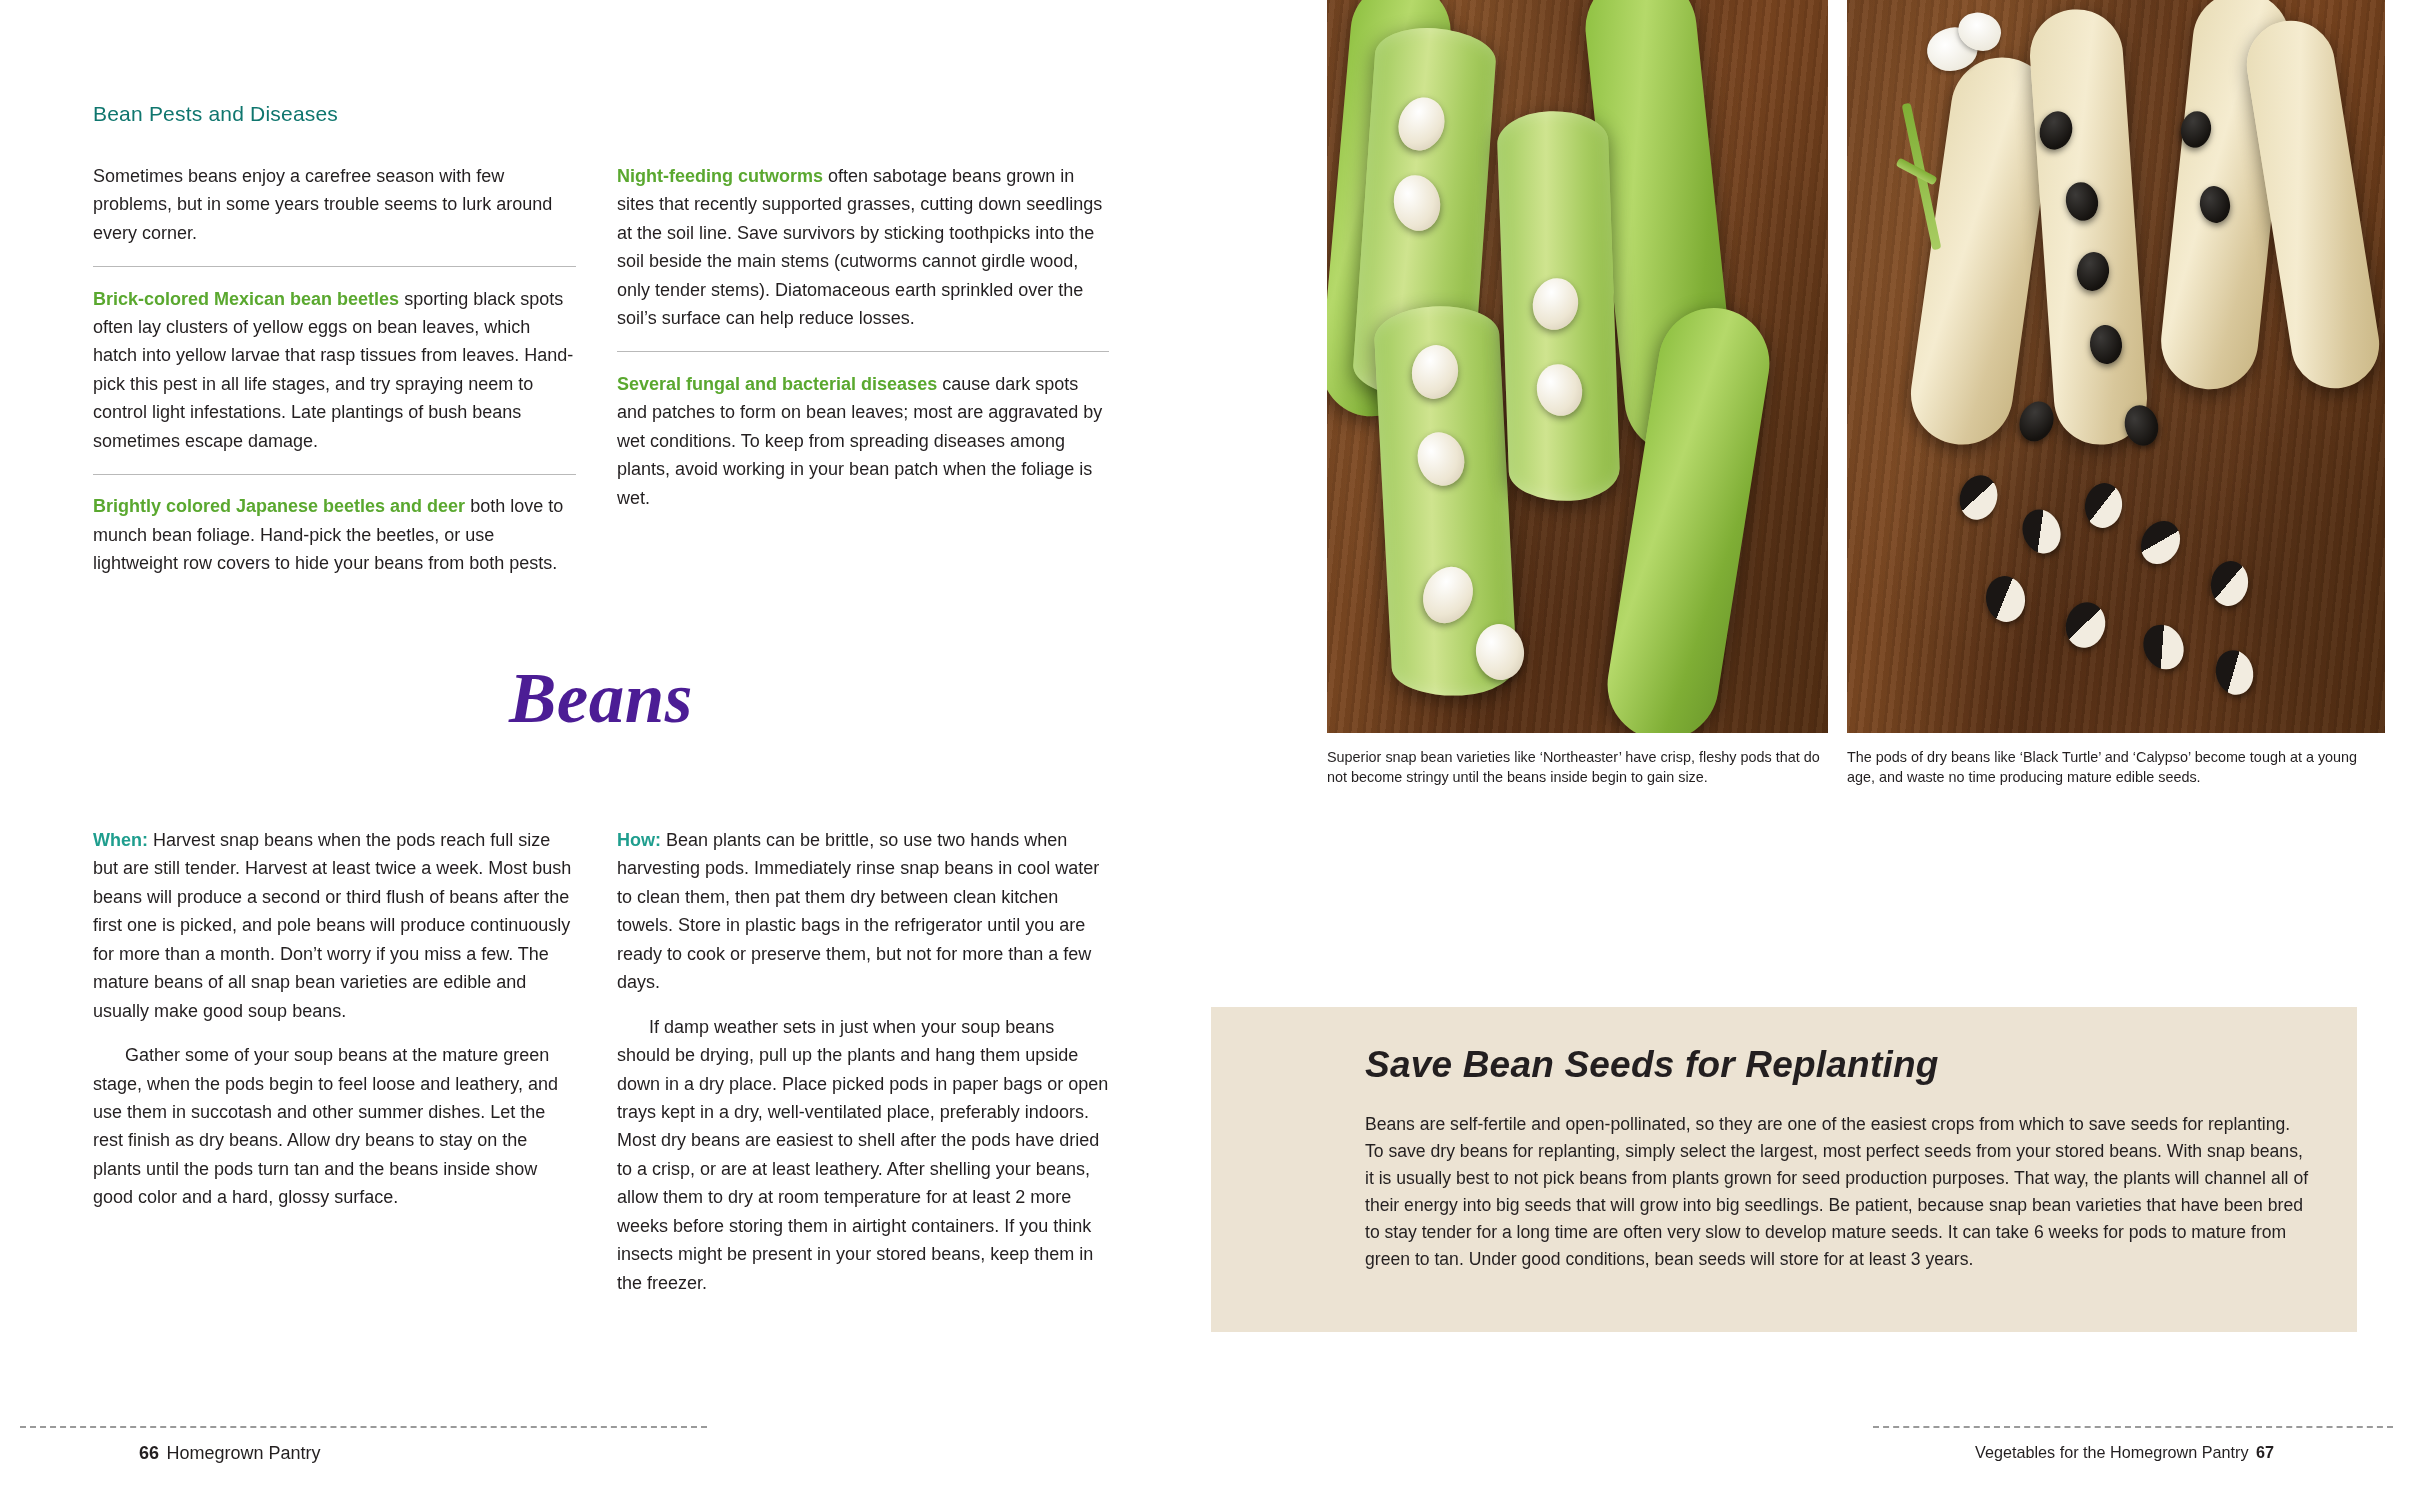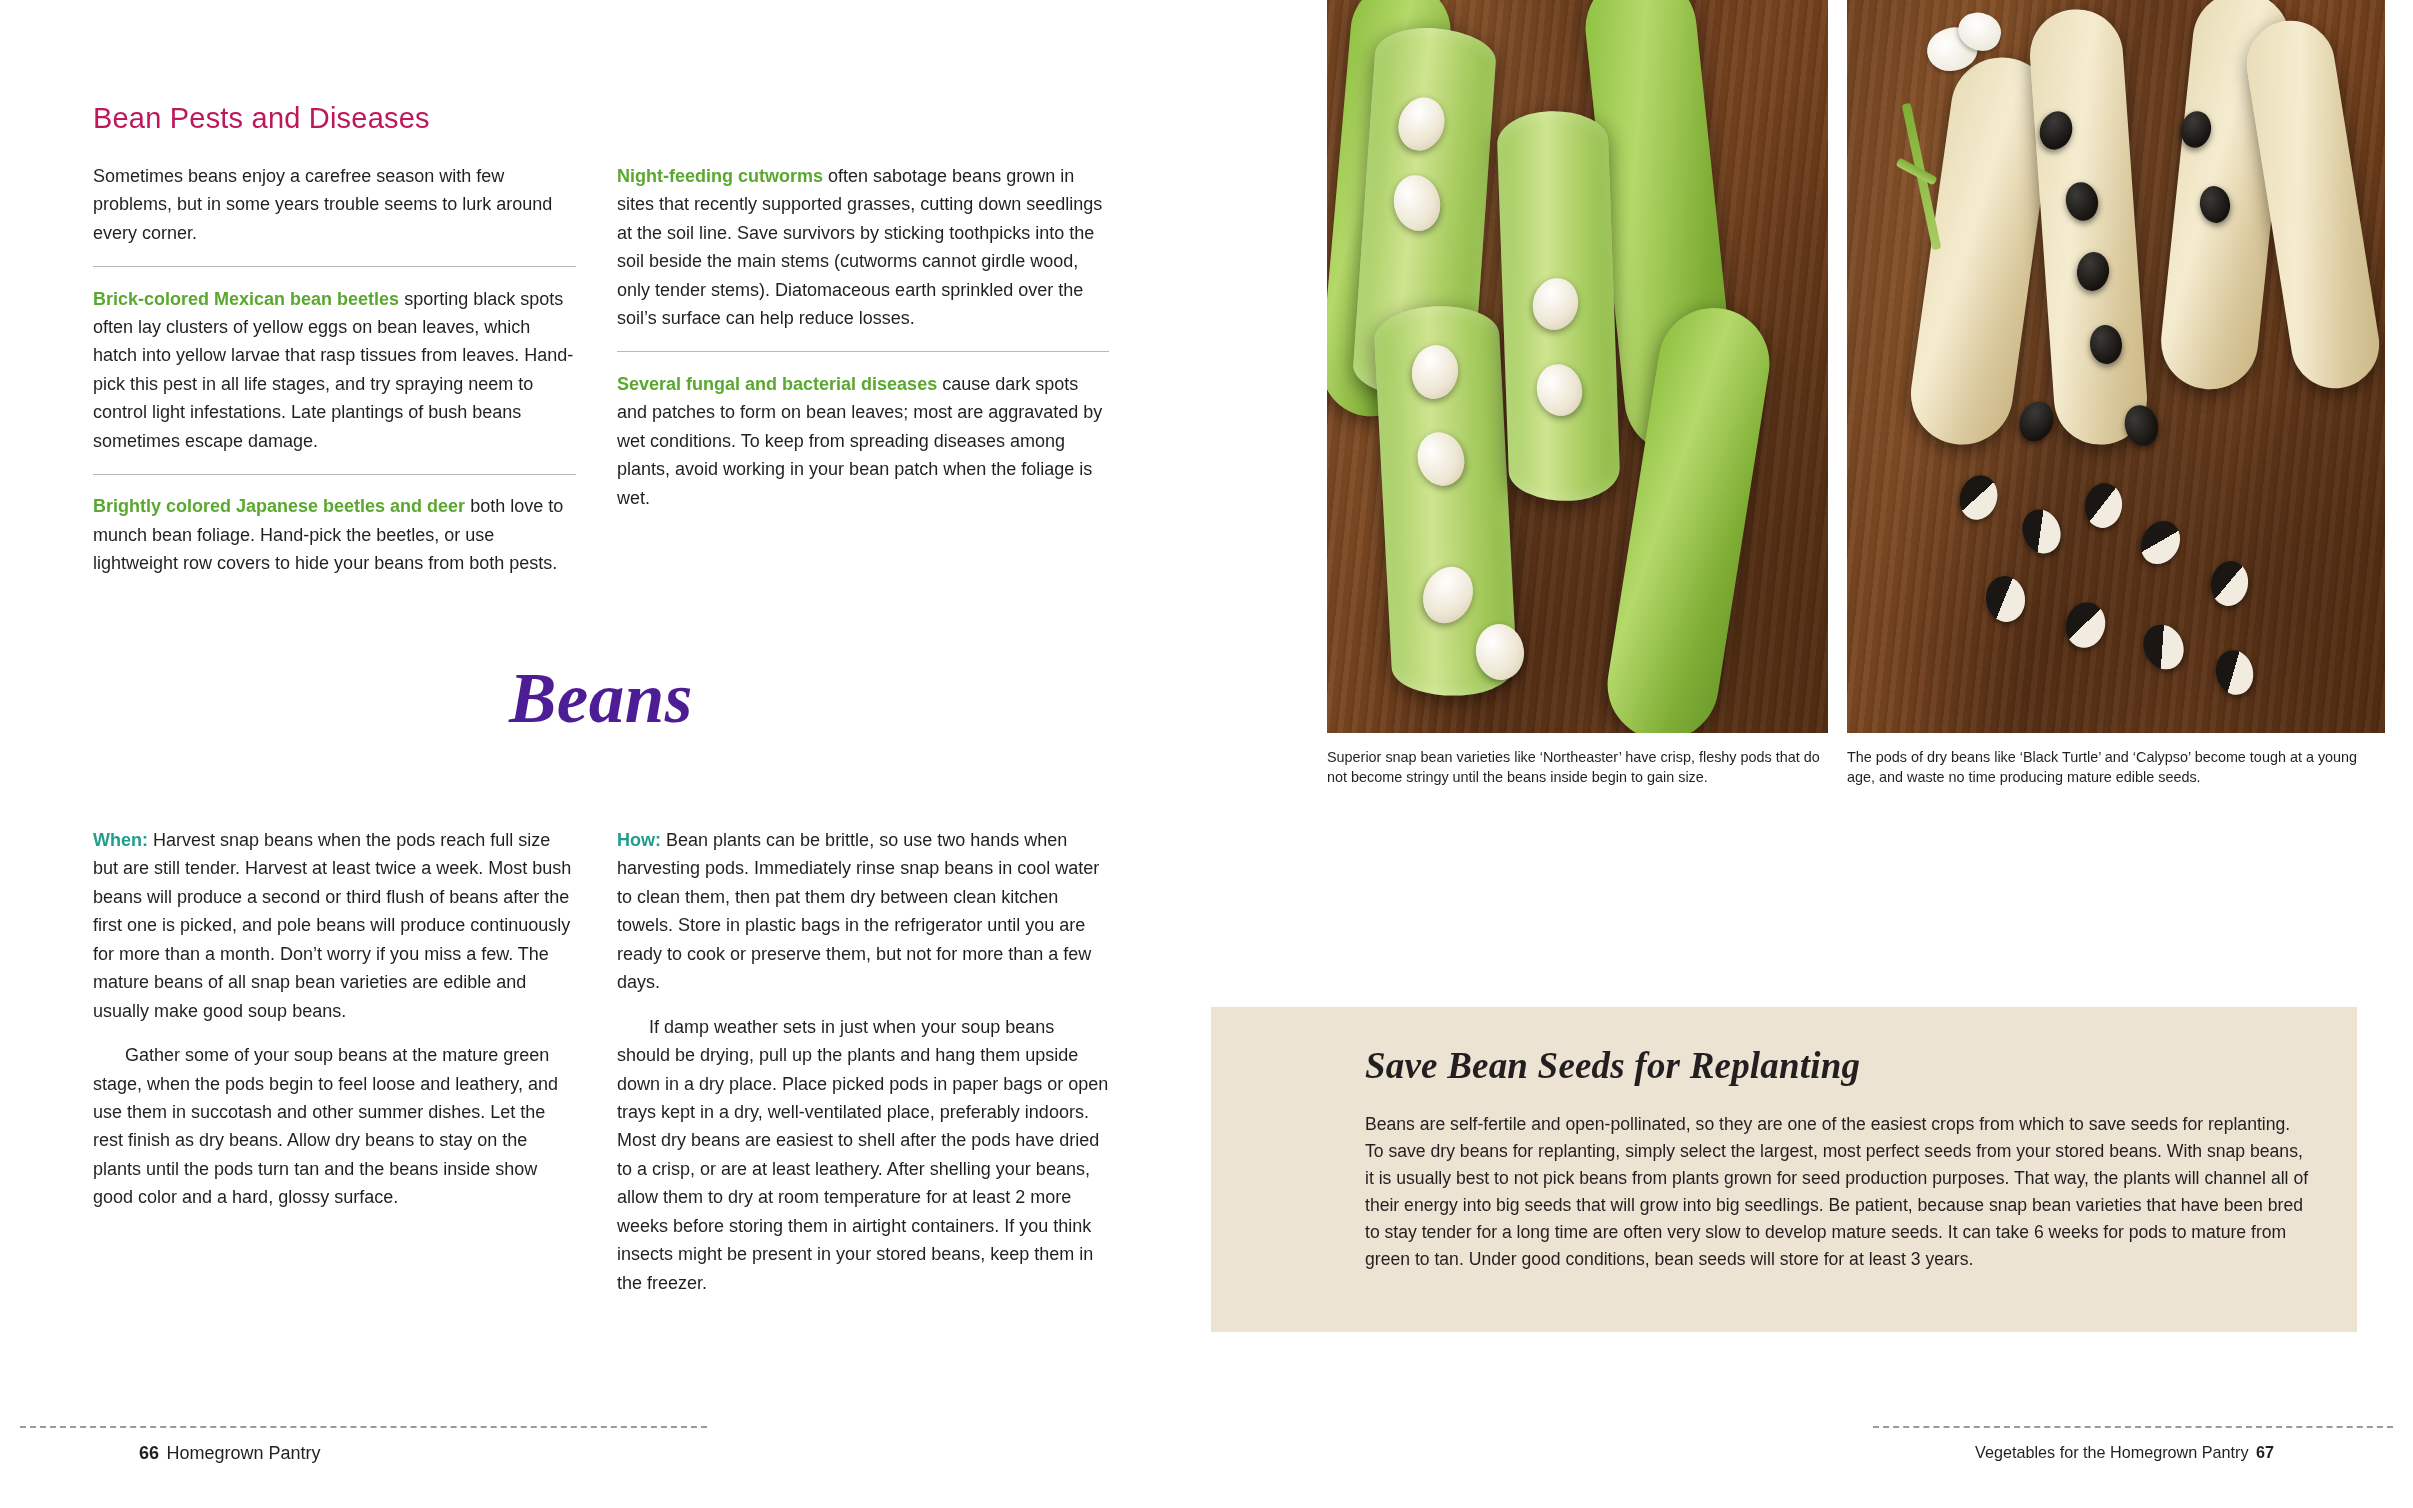--- a/index.html
+++ b/index.html
@@ -18,22 +18,22 @@
   .spread { position: absolute; inset: 0; display: block; }
 
   
   .page-left { position: absolute; left: 0; top: 0; width: 1300px; height: 1508px; }
   .page-right { position: absolute; left: 1300px; top: 0; width: 1114px; height: 1508px; }
 
   .section-title {
     position: absolute;
     left: 93px; top: 102px;
     width: 557px;
-    font-size: 29px;
-    color: #be185d;
+    font-size: 21px;
+    color: #0f766e;
     font-family: "Liberation Sans", sans-serif;
     font-weight: 400;
     letter-spacing: 0.2px;
   }
 
   .col { position: absolute; font-size: 18px; line-height: 1.58; color: #231f20; }
   .col .para + .para { margin-top: 16px; }
 
   .colA { left: 93px; top: 162px; width: 483px; }
   .colB { left: 617px; top: 162px; width: 492px; }
@@ -183,21 +183,21 @@
   
   .sidebar-box {
     position: absolute;
     left: 1211px; top: 1007px;
     width: 1146px; height: 325px;
     background: #ece3d3;
   }
   .sidebar-title {
     position: absolute;
     left: 1365px; top: 1044px;
-    font-family: Liberation Serif, serif;
+    font-family: Liberation Sans, sans-serif;
     font-style: italic;
     font-weight: bold;
     font-size: 37px;
     color: #231f20;
     letter-spacing: 0.2px;
   }
   .sidebar-body {
     position: absolute;
     left: 1365px; top: 1111px; width: 947px;
     font-size: 17.6px;

